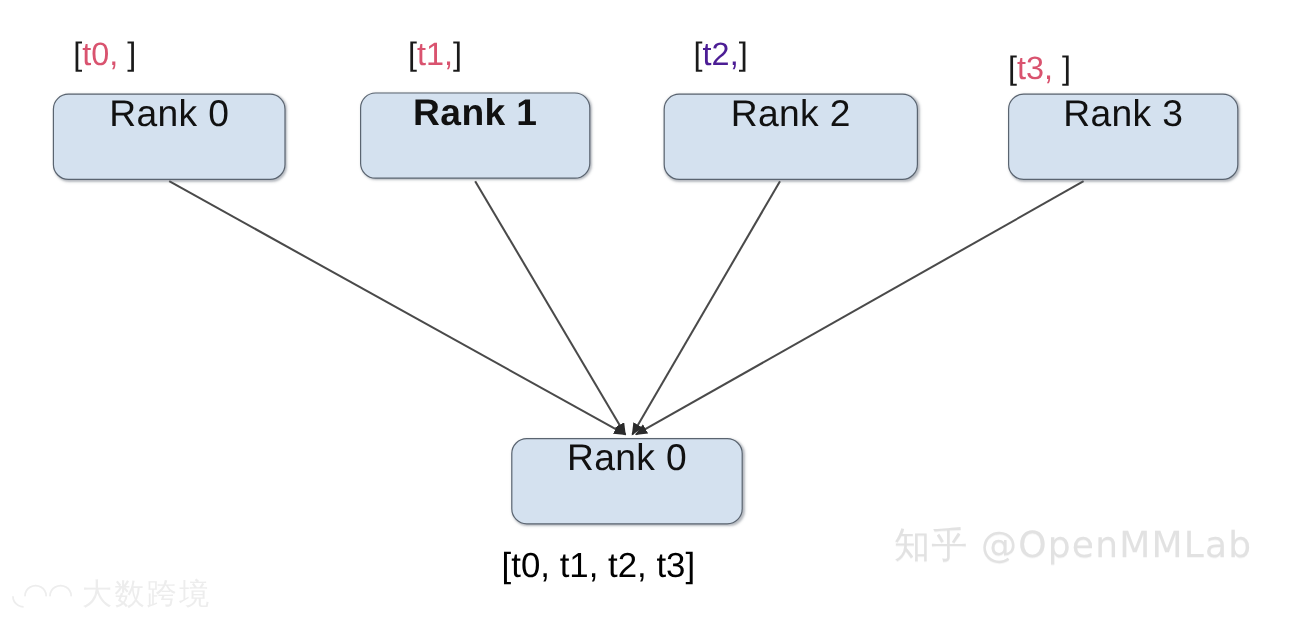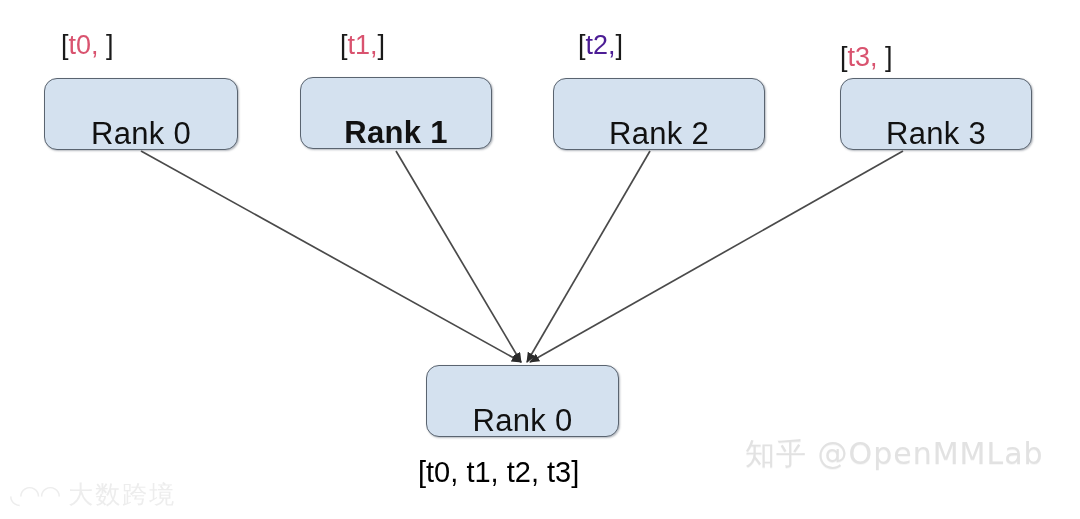--- a/index.html
+++ b/index.html
@@ -27,21 +27,21 @@
     height: 519px;
     pointer-events: none;
   }
   .node {
     position: absolute;
     box-sizing: border-box;
     background: #d4e1ef;
     border: 1.6px solid #5a6470;
     border-radius: 13px;
     display: flex;
-    align-items: flex-end;
+    align-items: flex-start;
     justify-content: center;
     color: #111111;
     font-size: 31px;
     font-family: "Liberation Sans", sans-serif;
     letter-spacing: 0.3px;
     box-shadow: 1px 1px 2px rgba(90,100,112,0.45);
   }
   .node-label {
     line-height: 1;
     white-space: nowrap;

